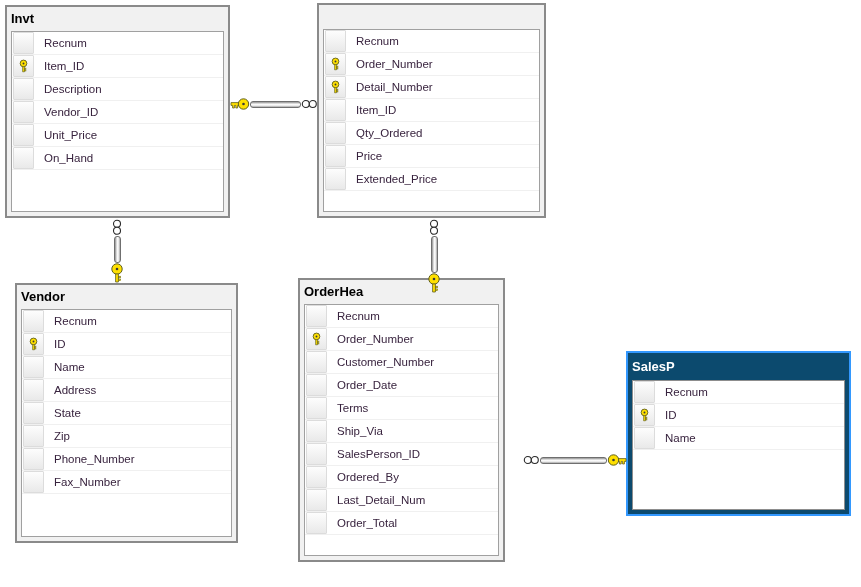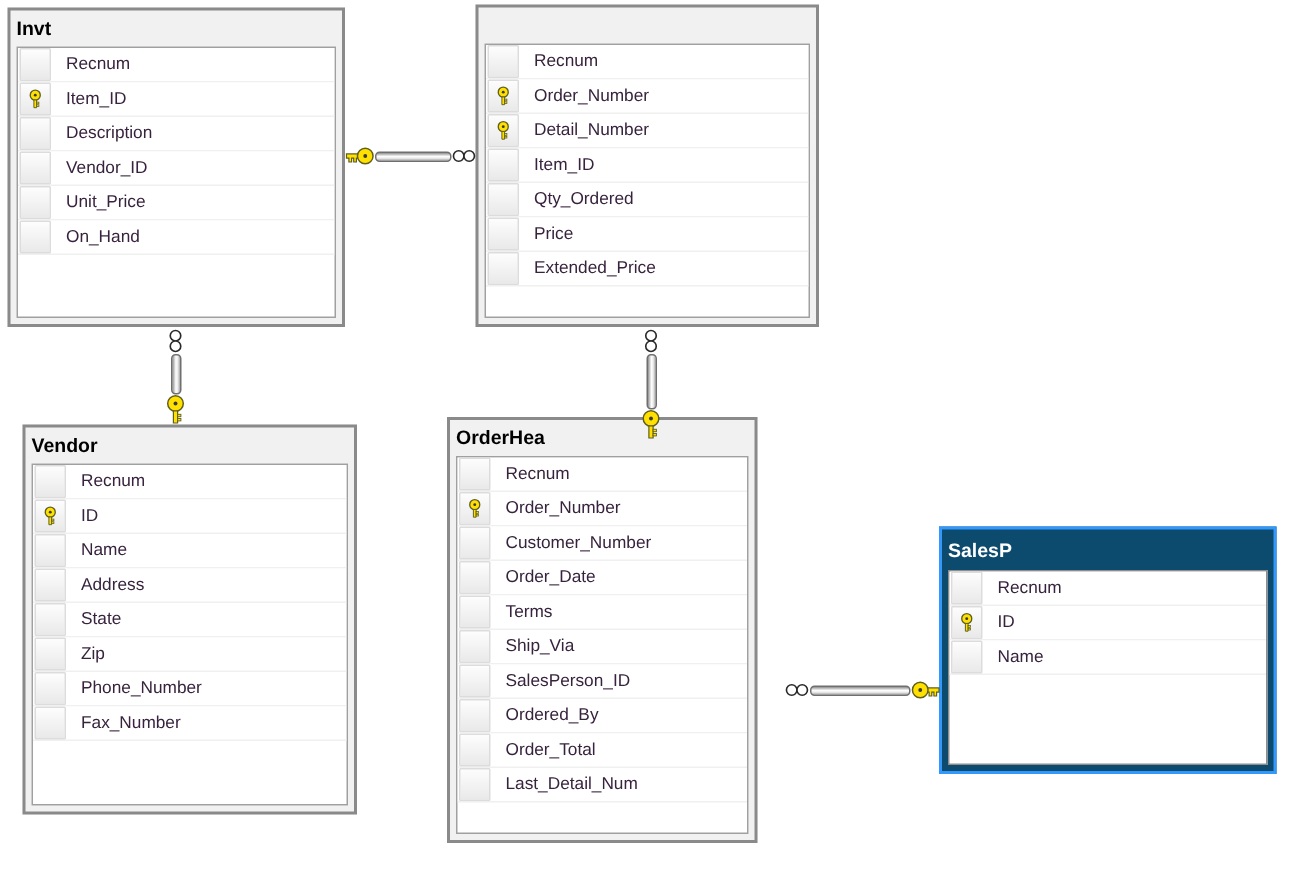--- a/index.html
+++ b/index.html
@@ -251,25 +251,25 @@
         <div class="col-row">
           <div class="row-hdr"></div>
           <div class="col-name">SalesPerson_ID</div>
         </div>
         <div class="col-row">
           <div class="row-hdr"></div>
           <div class="col-name">Ordered_By</div>
         </div>
         <div class="col-row">
           <div class="row-hdr"></div>
+          <div class="col-name">Last_Detail_Num</div>
+        </div>
+        <div class="col-row">
+          <div class="row-hdr"></div>
           <div class="col-name">Order_Total</div>
-        </div>
-        <div class="col-row">
-          <div class="row-hdr"></div>
-          <div class="col-name">Last_Detail_Num</div>
         </div>
       </div>
   </div>
 
   <div class="table-window selected" style="left:626px;top:351px;width:225px;height:165px">
     <div class="table-title">SalesP</div>
     <div class="table-grid">
         <div class="col-row">
           <div class="row-hdr"></div>
           <div class="col-name">Recnum</div>

